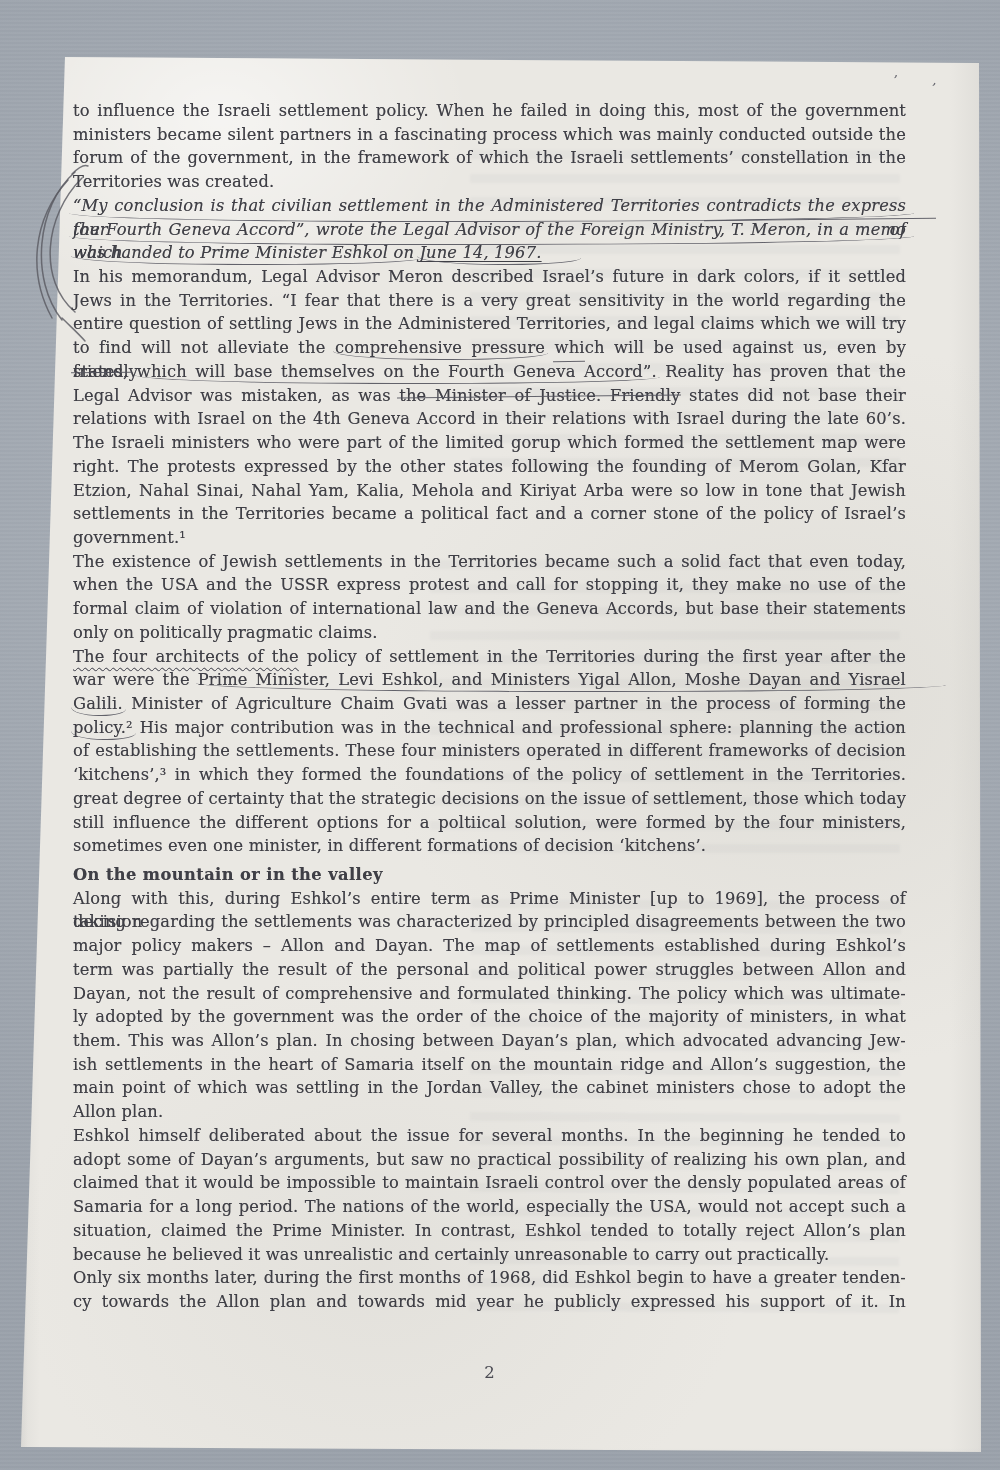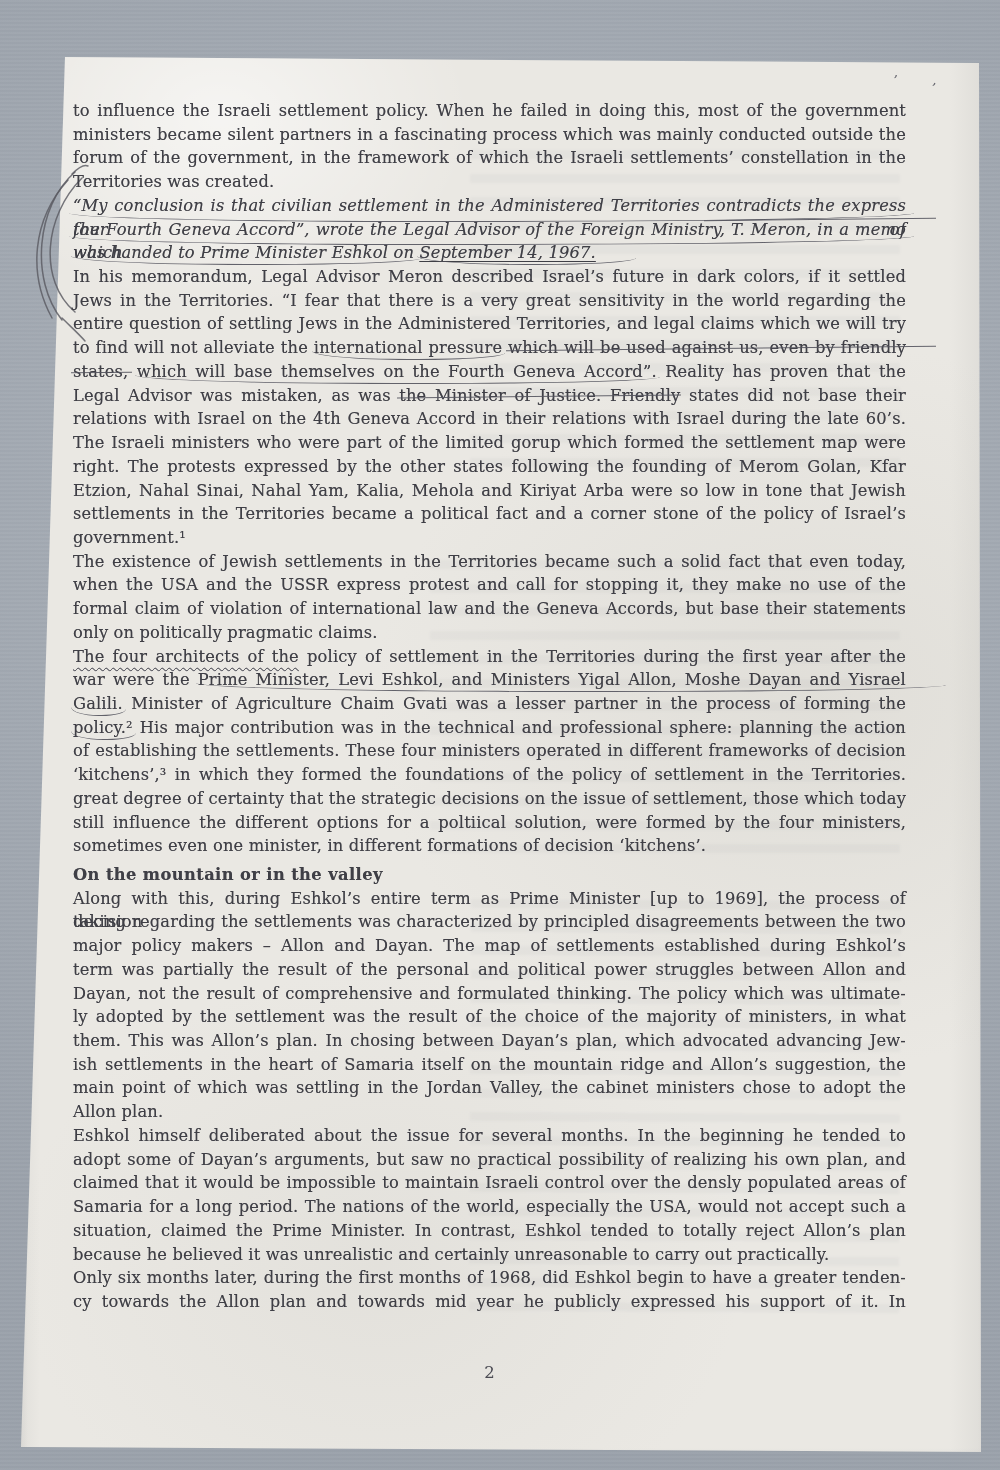--- a/index.html
+++ b/index.html
@@ -118,27 +118,27 @@
 <main class="textcol" id="textcol">
     <div class="para">
       <div class="line j"><span>to influence the Israeli settlement policy. When he failed in doing this, most of the government</span></div>
       <div class="line j"><span>ministers became silent partners in a fascinating process which was mainly conducted outside the</span></div>
       <div class="line j"><span>forum of the government, in the framework of which the Israeli settlements’ constellation in the</span></div>
       <div class="line"><span>Territories was created.</span></div>
     </div>
     <div class="para">
       <div class="line j lu"><span class="it">“My conclusion is that civilian settlement in the Administered Territories </span><span class="it ps ext">contradicts the express four of</span></div>
       <div class="line j lu"><span class="it">the Fourth Geneva Accord”, wrote the Legal Advisor of the Foreign Ministry, T. Meron, in a memo which</span></div>
-      <div class="line"><span class="it pu">was handed to Prime Minister Eshkol on </span><span class="it us pu ext">September 14, 1967.</span></div>
+      <div class="line"><span class="it pu">was handed to Prime Minister Eshkol on </span><span class="it us pu ext">June 14, 1967.</span></div>
     </div>
     <div class="para">
       <div class="line j"><span>In his memorandum, Legal Advisor Meron described Israel’s future in dark colors, if it settled</span></div>
       <div class="line j"><span>Jews in the Territories. “I fear that there is a very great sensitivity in the world regarding the</span></div>
       <div class="line j"><span>entire question of settling Jews in the Administered Territories, and legal claims which we will try</span></div>
-      <div class="line j"><span>to find will not alleviate the </span><span class="pu">international pressure</span><span> </span><span class="ps ext">which will be used against us, even by friendly</span></div>
+      <div class="line j"><span>to find will not alleviate the </span><span class="pu">comprehensive pressure</span><span> </span><span class="ps ext">which will be used against us, even by friendly</span></div>
       <div class="line j"><span class="ps">states,</span><span> </span><span class="pu">which will base themselves on the Fourth Geneva Accord”.</span><span> Reality has proven that the</span></div>
       <div class="line j"><span>Legal Advisor was mistaken, as was </span><span class="ps ext2">the Minister of Justice.</span><span> Friendly states did not base their</span></div>
       <div class="line j"><span>relations with Israel on the 4th Geneva Accord in their relations with Israel during the late 60’s.</span></div>
       <div class="line j"><span>The Israeli ministers who were part of the limited gorup which formed the settlement map were</span></div>
       <div class="line j"><span>right. The protests expressed by the other states following the founding of Merom Golan, Kfar</span></div>
       <div class="line j"><span>Etzion, Nahal Sinai, Nahal Yam, Kalia, Mehola and Kiriyat Arba were so low in tone that Jewish</span></div>
       <div class="line j"><span>settlements in the Territories became a political fact and a corner stone of the policy of Israel’s</span></div>
       <div class="line"><span>government.¹</span></div>
     </div>
     <div class="para">
@@ -160,21 +160,21 @@
     </div>
     <div class="para heading">
       <div class="line"><span>On the mountain or in the valley</span></div>
     </div>
     <div class="para">
       <div class="line j"><span>Along with this, during Eshkol’s entire term as Prime Minister [up to 1969], the process of decision</span></div>
       <div class="line j"><span>taking regarding the settlements was characterized by principled disagreements between the two</span></div>
       <div class="line j"><span>major policy makers – Allon and Dayan. The map of settlements established during Eshkol’s</span></div>
       <div class="line j"><span>term was partially the result of the personal and political power struggles between Allon and</span></div>
       <div class="line j"><span>Dayan, not the result of comprehensive and formulated thinking. The policy which was ultimate-</span></div>
-      <div class="line j"><span>ly adopted by the settlement was the result of the choice of the majority of ministers, in what</span></div>
+      <div class="line j"><span>ly adopted by the government was the order of the choice of the majority of ministers, in what</span></div>
       <div class="line j"><span>them. This was Allon’s plan. In chosing between Dayan’s plan, which advocated advancing Jew-</span></div>
       <div class="line j"><span>ish settlements in the heart of Samaria itself on the mountain ridge and Allon’s suggestion, the</span></div>
       <div class="line j"><span>main point of which was settling in the Jordan Valley, the cabinet ministers chose to adopt the</span></div>
       <div class="line"><span>Allon plan.</span></div>
     </div>
     <div class="para">
       <div class="line j"><span>Eshkol himself deliberated about the issue for several months. In the beginning he tended to</span></div>
       <div class="line j"><span>adopt some of Dayan’s arguments, but saw no practical possibility of realizing his own plan, and</span></div>
       <div class="line j"><span>claimed that it would be impossible to maintain Israeli control over the densly populated areas of</span></div>
       <div class="line j"><span>Samaria for a long period. The nations of the world, especially the USA, would not accept such a</span></div>

